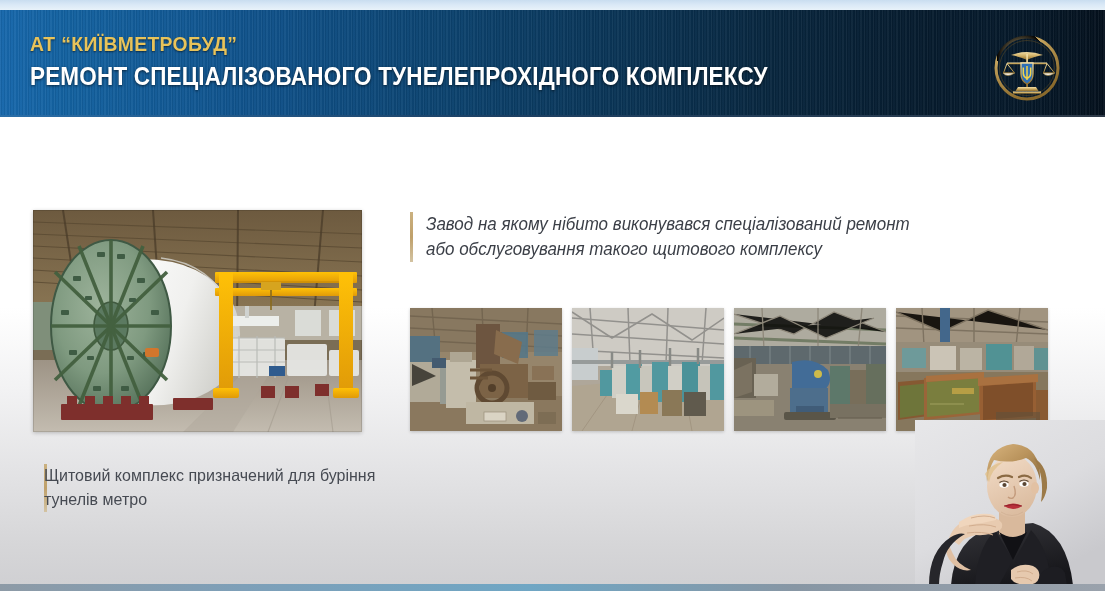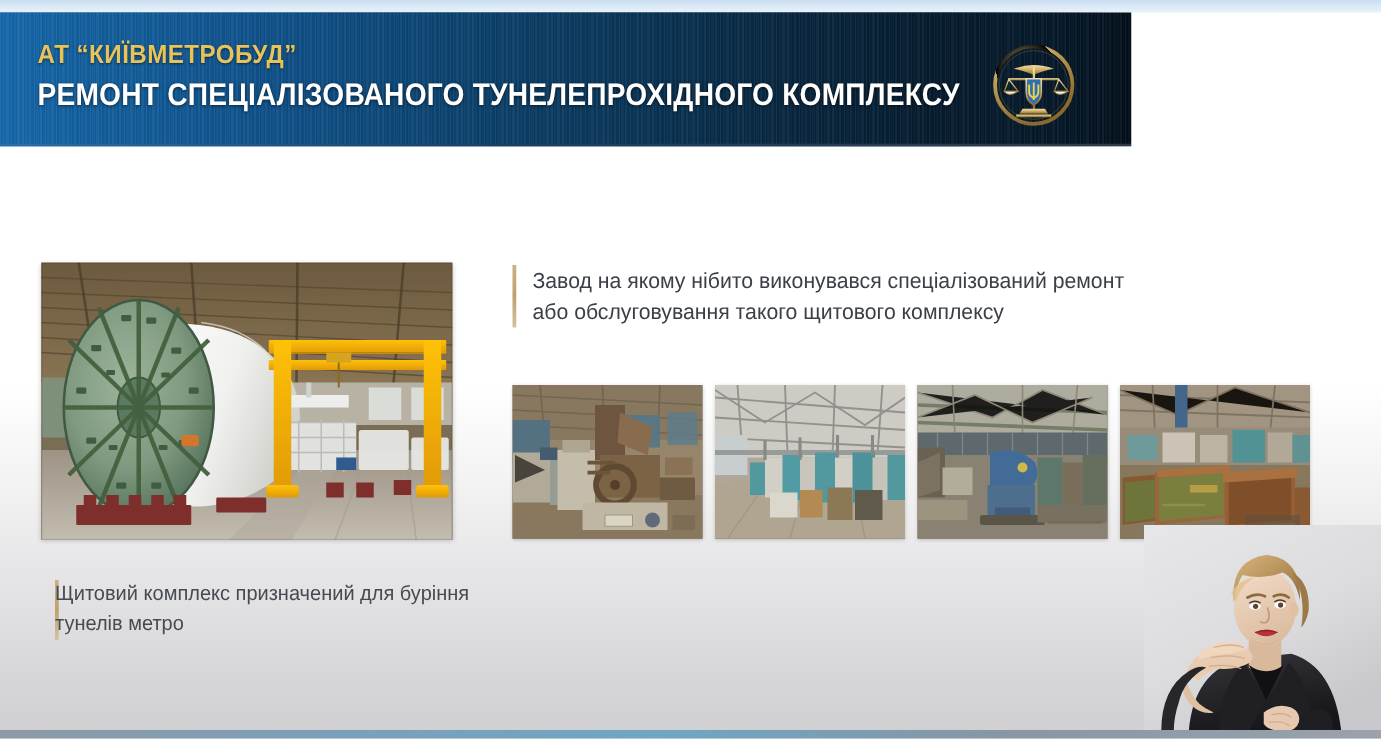--- a/index.html
+++ b/index.html
@@ -30,21 +30,21 @@
     position: absolute;
     left: 0; top: 0;
     width: 1105px; height: 10px;
     background: linear-gradient(180deg, #c9ddf0 0%, #d9e8f6 45%, #e8f2fa 100%);
   }
 
   
   .banner {
     position: absolute;
     left: 0; top: 10px;
-    width: 905px; height: 107px;
+    width: 1105px; height: 107px;
     background: linear-gradient(90deg,
         #1767ab 0%, #13619f 6%, #125a96 14%, #0f4f86 26%,
         #0c436f 40%, #0a3557 55%, #08263e 70%, #061b2d 84%, #05172600 100%),
       linear-gradient(90deg, #1a6cb0 0%, #0b3557 50%, #04101c 100%);
     overflow: hidden;
   }
   .banner::before {
     content: "";
     position: absolute;
     inset: 0;
@@ -120,20 +120,21 @@
     box-shadow: 0 1px 4px rgba(0,0,0,0.22);
   }
   .photo-main svg { display: block; width: 100%; height: 100%; }
 
   
   .headline-block {
     position: absolute;
     left: 410px; top: 212px;
     width: 500px;
     padding-left: 16px;
+    font-style: italic;
   }
   .accent-bar {
     position: absolute;
     left: 0; top: 0;
     width: 3px; height: 100%;
     background: linear-gradient(180deg, #cbb180 0%, #bfa06a 50%, #d3c3a2 100%);
   }
   .headline-text {
     font-family: "Liberation Sans Narrow", "Liberation Sans", sans-serif;
     font-size: 17.5px;

